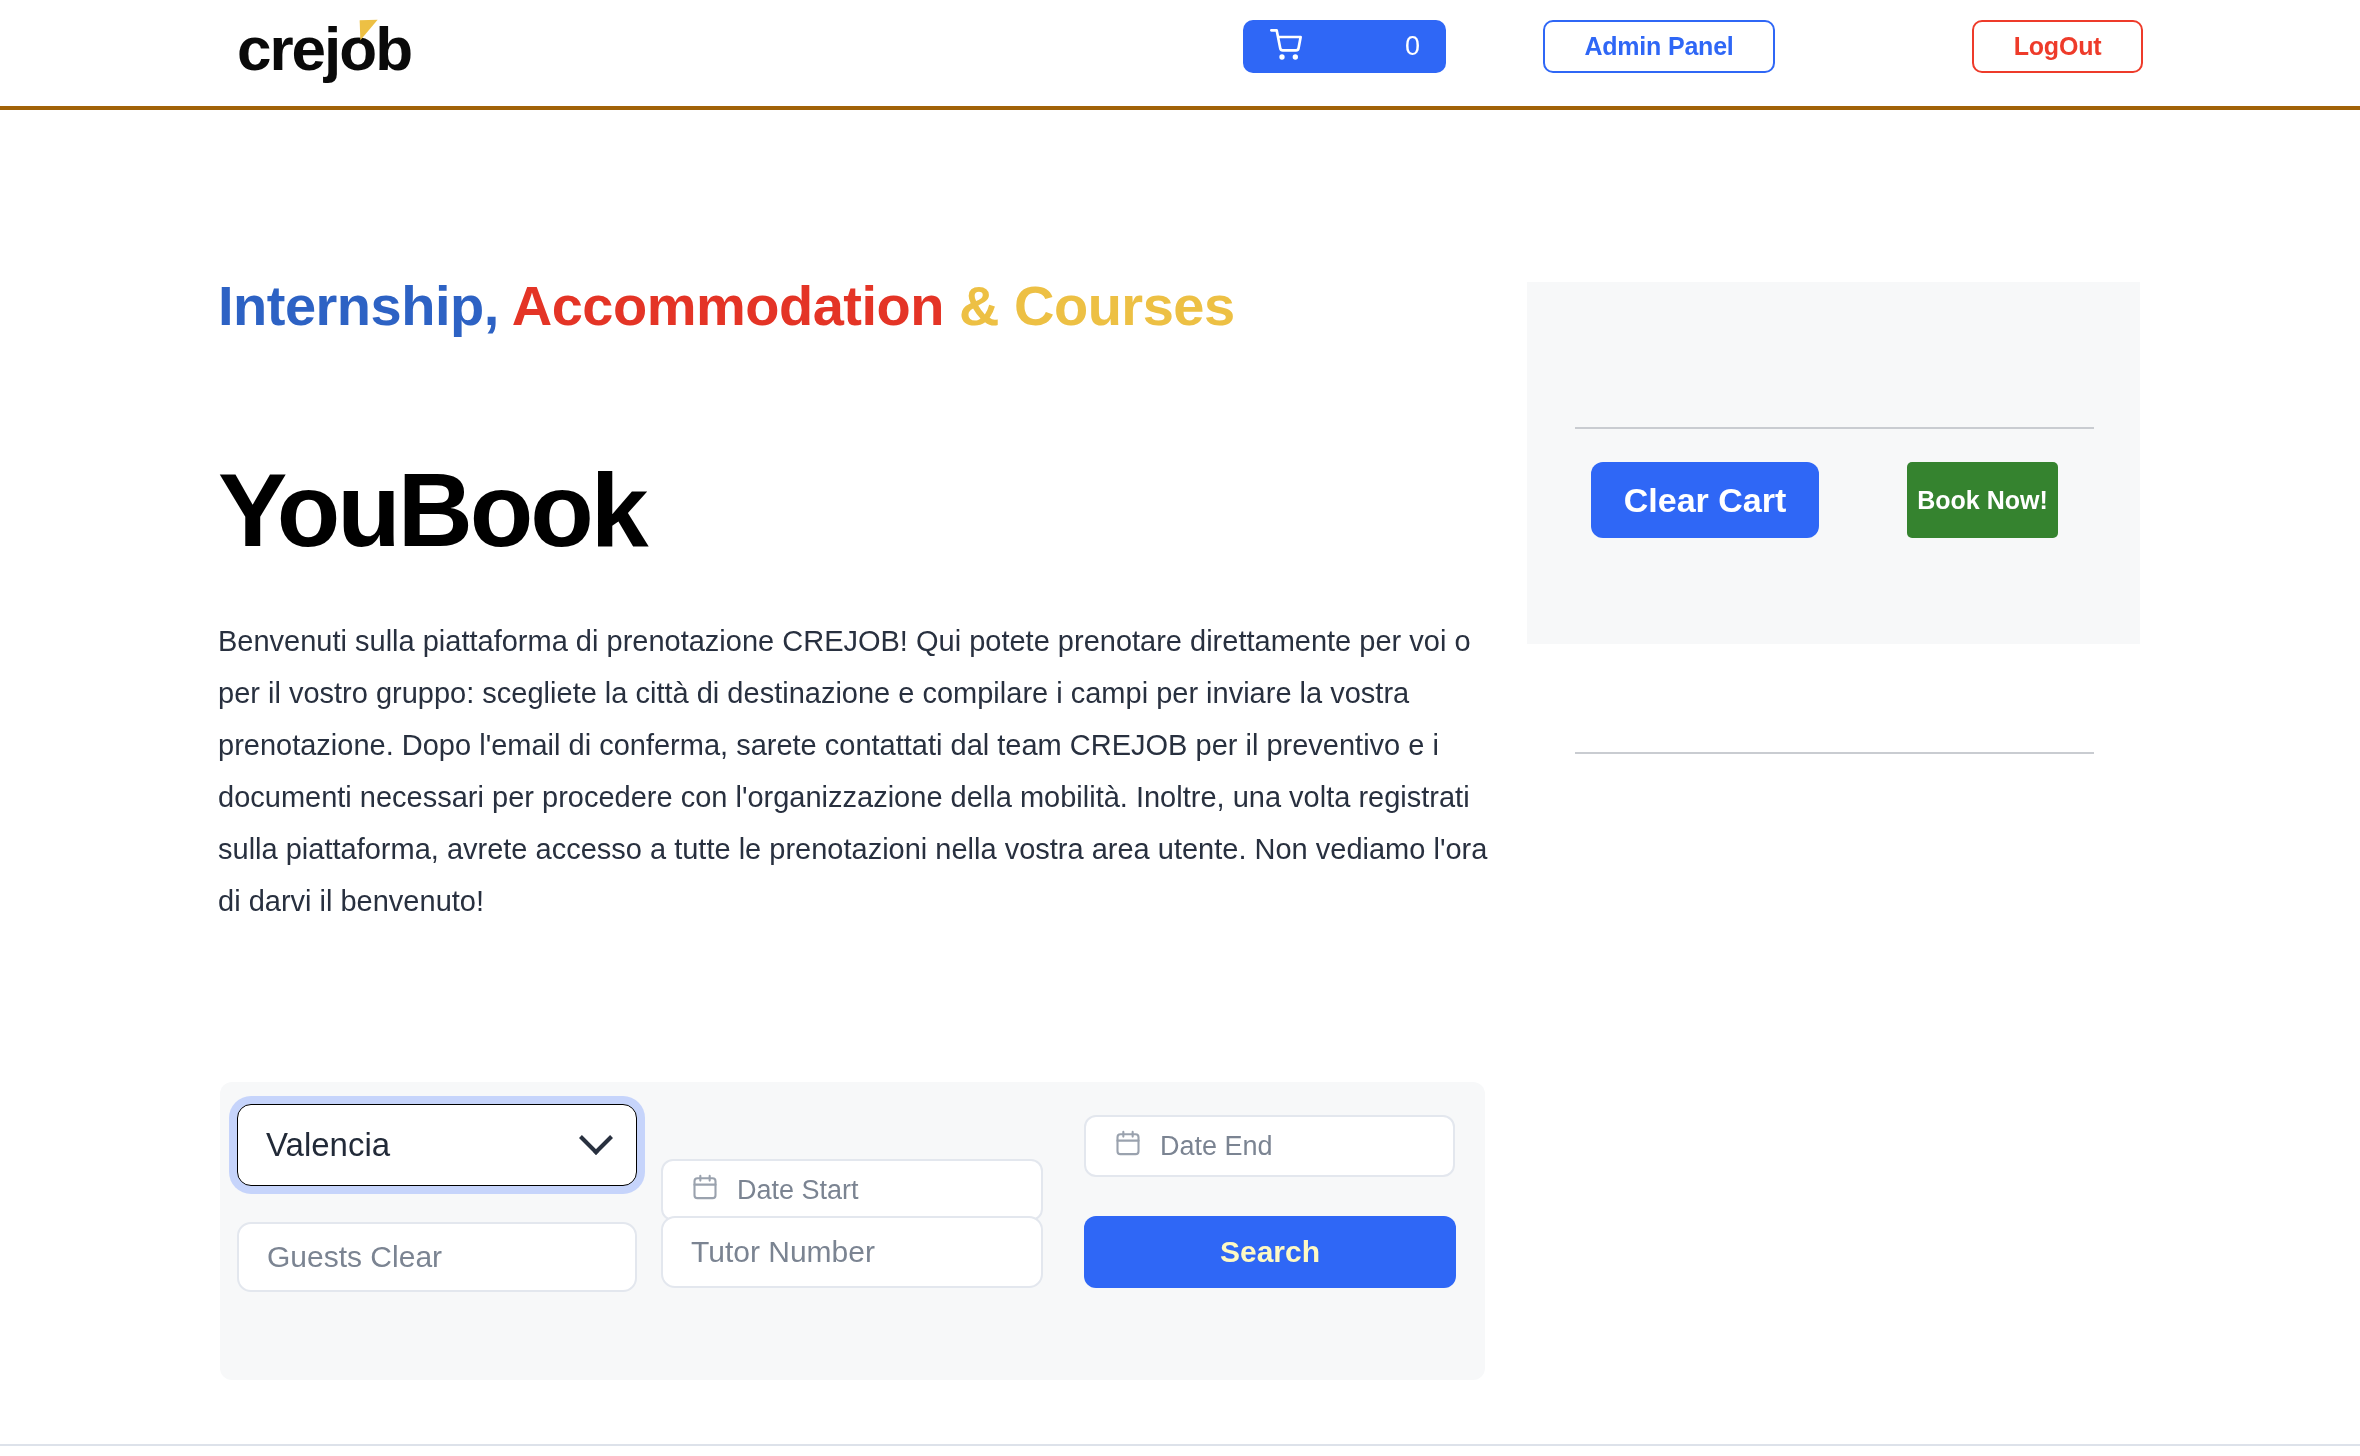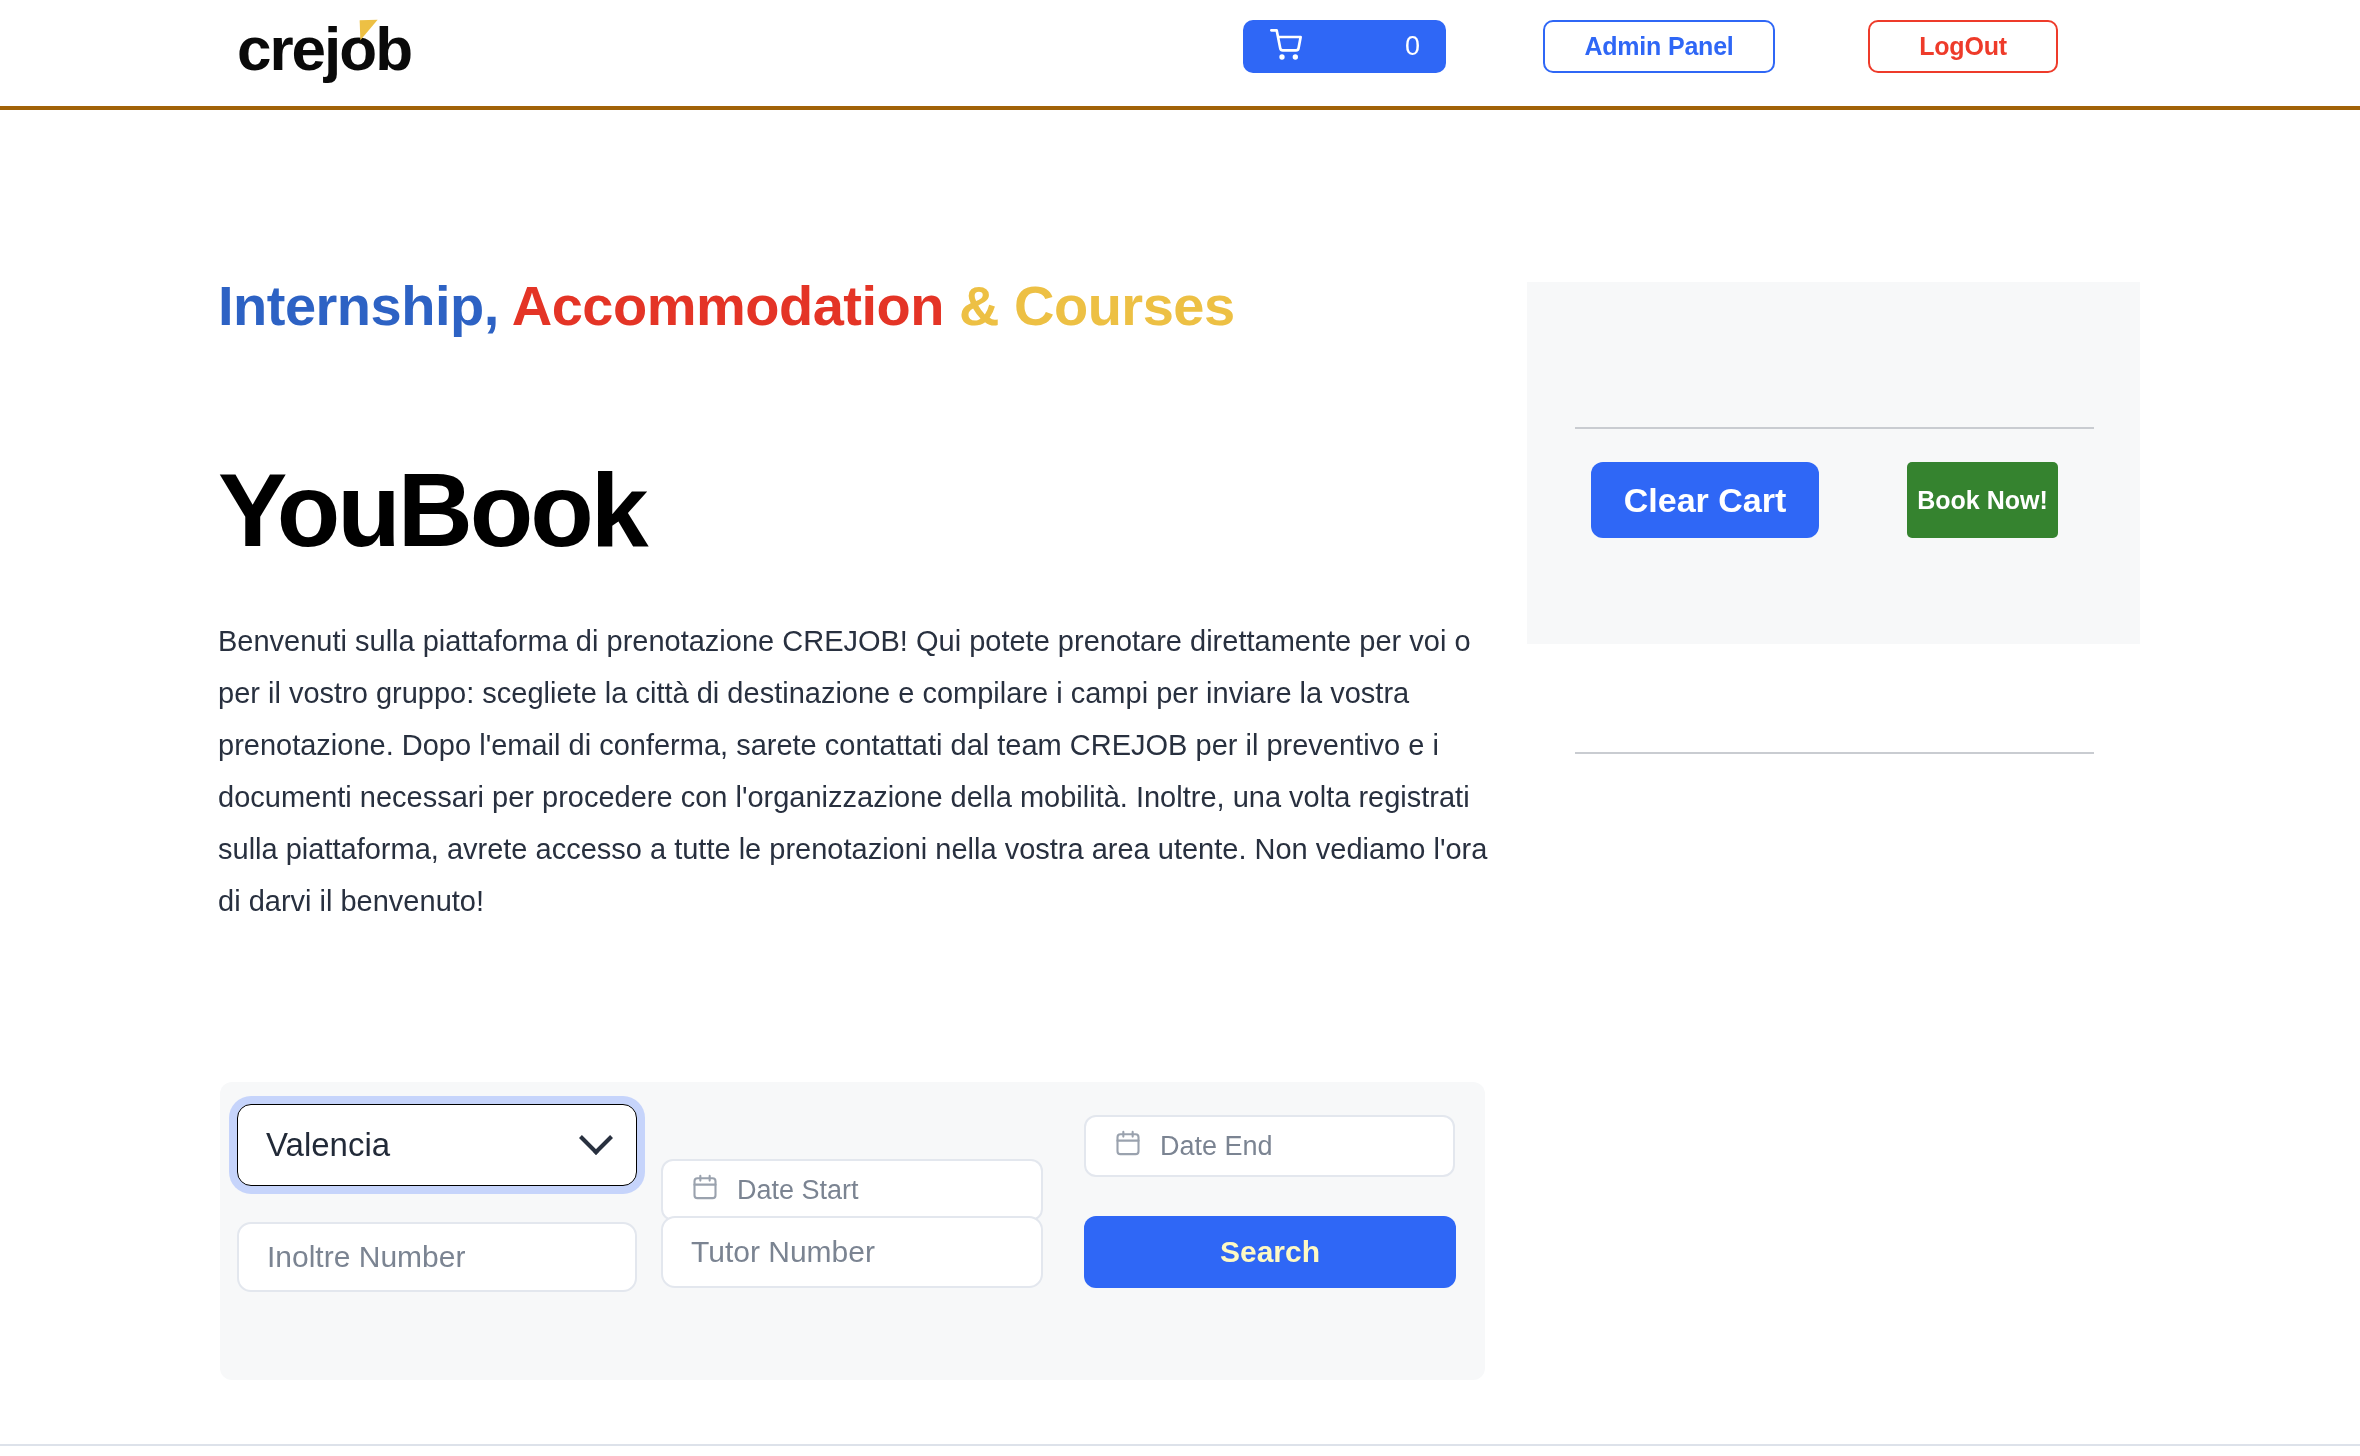--- a/index.html
+++ b/index.html
@@ -97,22 +97,22 @@
     cursor: pointer;
     letter-spacing: -0.2px;
   }
   .btn-admin {
     left: 1543px;
     width: 232px;
     border: 2px solid #2f67f6;
     color: #2f67f6;
   }
   .btn-logout {
-    left: 1868px;
-    width: 190px;
+    left: 1972px;
+    width: 171px;
     border: 2px solid #ee3b2a;
     color: #ee3b2a;
   }
 
   
   .main {
     position: relative;
     height: 1222px;
   }
 
@@ -362,21 +362,21 @@
           <rect x="3" y="4.5" width="18" height="17" rx="2.5"></rect>
           <line x1="3" y1="10" x2="21" y2="10"></line>
           <line x1="8" y1="2.5" x2="8" y2="6.5"></line>
           <line x1="16" y1="2.5" x2="16" y2="6.5"></line>
         </svg>
       </span>
       <span>Date End</span>
     </div>
 
     <div class="field guests">
-      <span>Inoltre Number</span>
+      <span>Guests Clear</span>
     </div>
 
     <div class="field tutor">
       <span>Tutor Number</span>
     </div>
 
     <button class="search-btn">Search</button>
   </div>
 
   <div class="booking-card">

